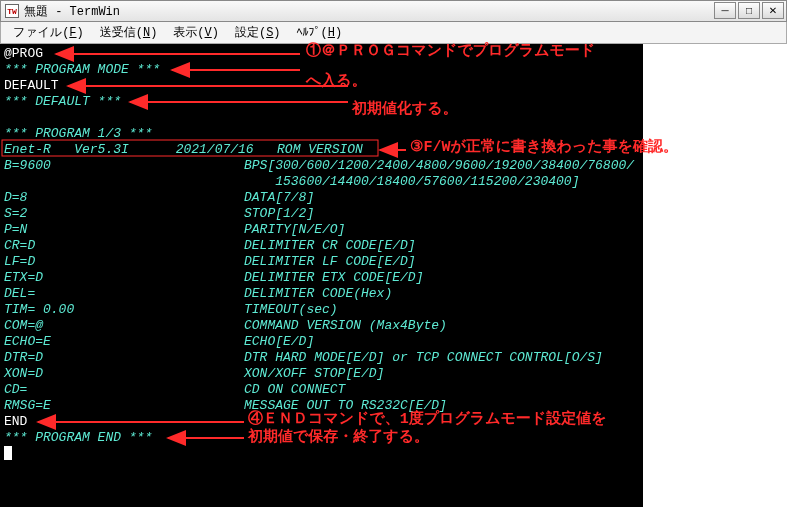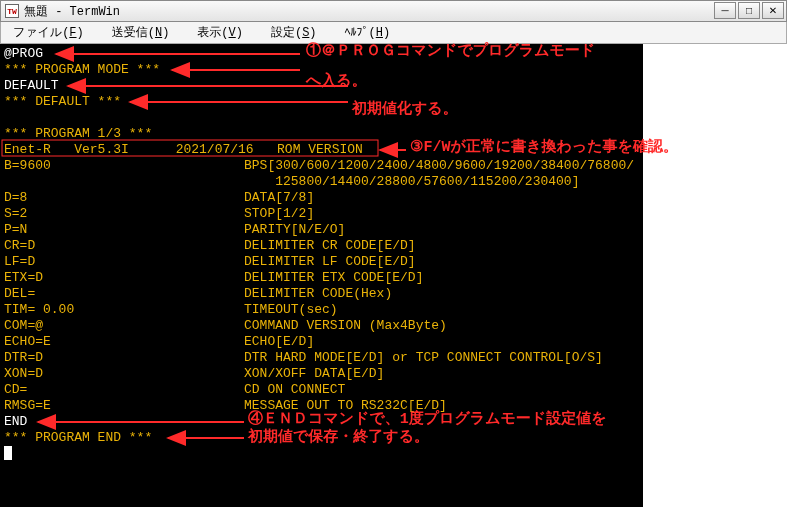--- a/index.html
+++ b/index.html
@@ -15,30 +15,30 @@
     font-size:8px; color:#b00; font-weight:bold;
   }
   .winbtns { position:absolute; right:2px; top:1px; display:flex; gap:2px; }
   .winbtn {
     width:22px; height:17px; border:1px solid #888; background:linear-gradient(#fdfdfd,#dcdcdc);
     font-size:10px; display:flex; align-items:center; justify-content:center;
     font-family:Arial,sans-serif; cursor:default;
   }
   .menubar {
     height:22px; background:#f4f4f4; border:1px solid #aaa; border-top:none;
-    display:flex; align-items:center; font-size:12px; padding-left:6px; gap:16px;
+    display:flex; align-items:center; font-size:12px; padding-left:6px; gap:4px;
   }
   .menuitem { padding:2px 6px; cursor:default; }
   .menuitem u { text-decoration:underline; }
   .terminal {
     position:relative; width:643px; height:463px; background:#000;
     font-size:13px; line-height:16px; white-space:pre;
   }
   .line { position:absolute; left:4px; }
-  .cyan  { color:#eab308; }
+  .cyan  { color:#5eead4;font-style:italic; }
   .white { color:#fff; }
   .col2 { position:absolute; left:244px; }
   .anno { position:absolute; color:#ff2a2a; font-size:15px; font-weight:bold; white-space:nowrap; }
   .arrow { stroke:#ff2a2a; stroke-width:2; fill:none; }
   .arrowhead { fill:#ff2a2a; }
   .cursor { position:absolute; left:4px; width:8px; height:14px; background:#fff; }
   svg.overlay { position:absolute; left:0; top:0; width:787px; height:463px; pointer-events:none; }
 </style>
 </head>
 <body>
@@ -64,21 +64,21 @@
 <div class="terminal">
   <span class="line white" style="top:2px">@PROG</span>
   <span class="line cyan" style="top:18px">*** PROGRAM MODE ***</span>
   <span class="line white" style="top:34px">DEFAULT</span>
   <span class="line cyan" style="top:50px">*** DEFAULT ***</span>
   <span class="line cyan" style="top:82px">*** PROGRAM 1/3 ***</span>
   <span class="line cyan" style="top:98px">Enet-R   Ver5.3I      2021/07/16   ROM VERSION</span>
 
   <span class="line cyan" style="top:114px">B=9600</span>
   <span class="col2 cyan" style="top:114px">BPS[300/600/1200/2400/4800/9600/19200/38400/76800/</span>
-  <span class="col2 cyan" style="top:130px">    125800/14400/28800/57600/115200/230400]</span>
+  <span class="col2 cyan" style="top:130px">    153600/14400/18400/57600/115200/230400]</span>
 
   <span class="line cyan" style="top:146px">D=8</span>
   <span class="col2 cyan" style="top:146px">DATA[7/8]</span>
   <span class="line cyan" style="top:162px">S=2</span>
   <span class="col2 cyan" style="top:162px">STOP[1/2]</span>
   <span class="line cyan" style="top:178px">P=N</span>
   <span class="col2 cyan" style="top:178px">PARITY[N/E/O]</span>
   <span class="line cyan" style="top:194px">CR=D</span>
   <span class="col2 cyan" style="top:194px">DELIMITER CR CODE[E/D]</span>
   <span class="line cyan" style="top:210px">LF=D</span>
@@ -89,21 +89,21 @@
   <span class="col2 cyan" style="top:242px">DELIMITER CODE(Hex)</span>
   <span class="line cyan" style="top:258px">TIM= 0.00</span>
   <span class="col2 cyan" style="top:258px">TIMEOUT(sec)</span>
   <span class="line cyan" style="top:274px">COM=@</span>
   <span class="col2 cyan" style="top:274px">COMMAND VERSION (Max4Byte)</span>
   <span class="line cyan" style="top:290px">ECHO=E</span>
   <span class="col2 cyan" style="top:290px">ECHO[E/D]</span>
   <span class="line cyan" style="top:306px">DTR=D</span>
   <span class="col2 cyan" style="top:306px">DTR HARD MODE[E/D] or TCP CONNECT CONTROL[O/S]</span>
   <span class="line cyan" style="top:322px">XON=D</span>
-  <span class="col2 cyan" style="top:322px">XON/XOFF DATA[E/D]</span>
+  <span class="col2 cyan" style="top:322px">XON/XOFF STOP[E/D]</span>
   <span class="line cyan" style="top:338px">CD=</span>
   <span class="col2 cyan" style="top:338px">CD ON CONNECT</span>
   <span class="line cyan" style="top:354px">RMSG=E</span>
   <span class="col2 cyan" style="top:354px">MESSAGE OUT TO RS232C[E/D]</span>
 
   <span class="line white" style="top:370px">END</span>
   <span class="line cyan" style="top:386px">*** PROGRAM END ***</span>
   <span class="cursor" style="top:402px"></span>
 
   <svg class="overlay">

